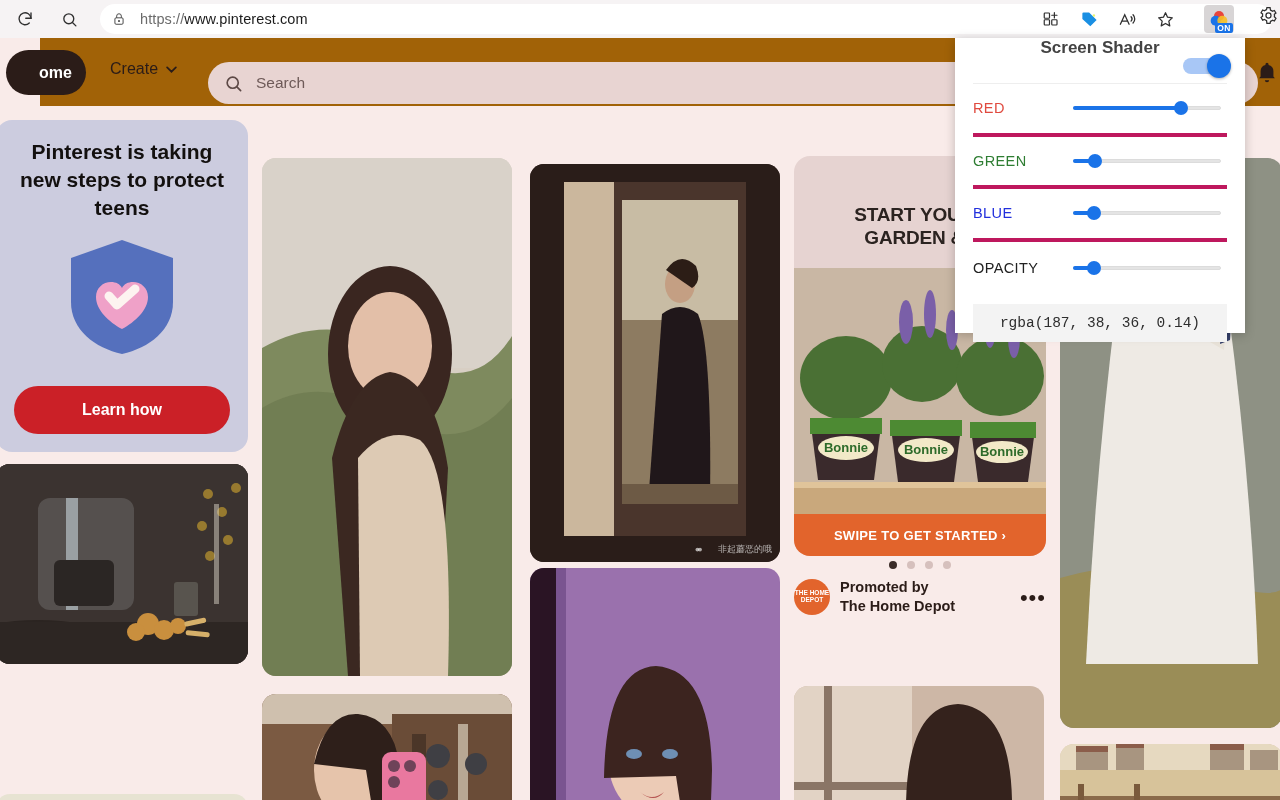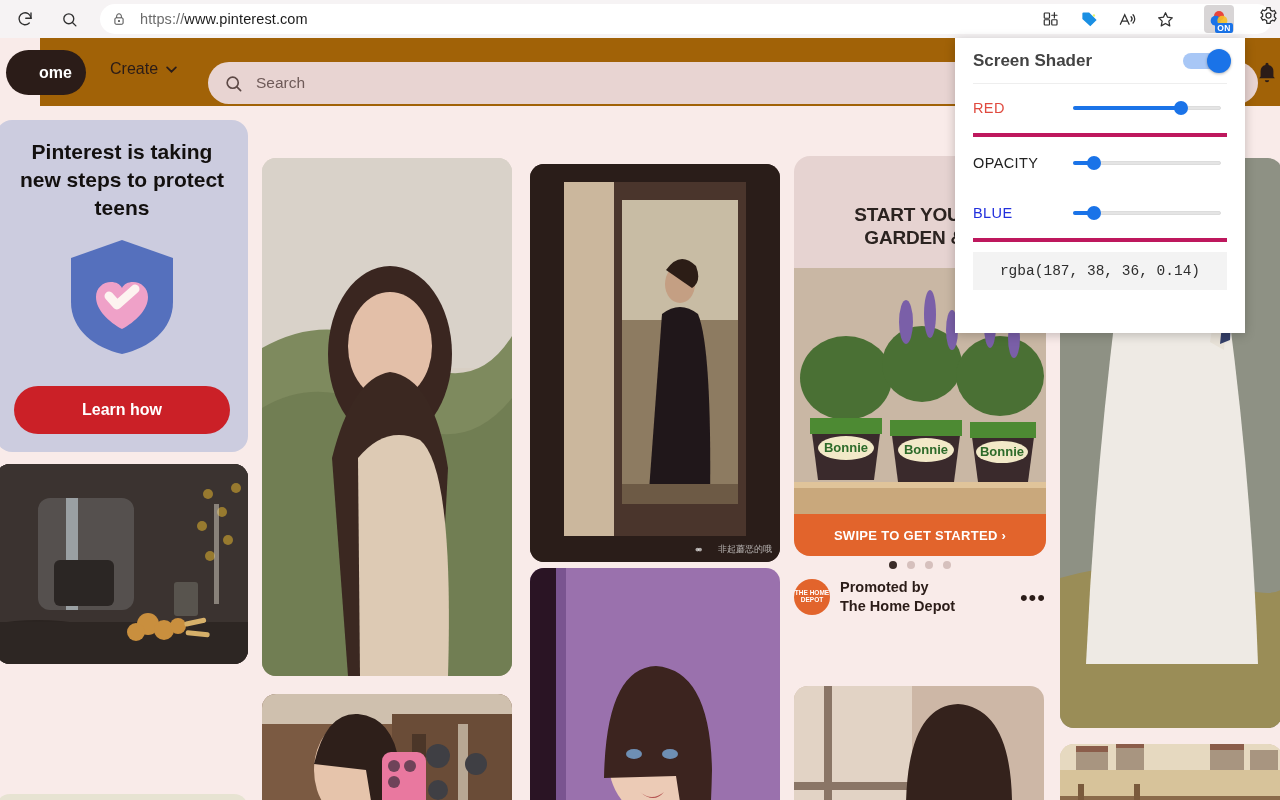--- a/index.html
+++ b/index.html
@@ -216,20 +216,21 @@
     position: absolute; left: 955px; top: 38px;
     width: 290px; height: 295px;
     background: #fff;
     box-shadow: 0 2px 10px rgba(0,0,0,.22);
     z-index: 80;
     padding: 0 18px;
   }
   .shader-head {
     height: 46px; display: flex; align-items: center;
     border-bottom: 1px solid #eee;
+    flex-direction: column;
   }
   .shader-title { font-size: 17px; font-weight: bold; color: #434343; }
   .toggle {
     margin-left: auto; width: 44px; height: 16px;
     background: #a8c7f6; border-radius: 9px; position: relative;
   }
   .toggle .knob {
     position: absolute; right: -4px; top: -4px;
     width: 24px; height: 24px; border-radius: 50%;
     background: #1a73e8;
@@ -618,33 +619,41 @@
 
   <div class="srow">
     <span class="slabel" style="color:#e04a3f">RED</span>
     <div class="slider">
       <div class="strack"></div>
       <div class="sfill" style="width:73%"></div>
       <div class="sthumb" style="left:73%"></div>
     </div>
   </div>
 
+  <div class="srow">
+    <span class="slabel" style="color:#2e7d32">GREEN</span>
+    <div class="slider">
+      <div class="strack"></div>
+      <div class="sfill" style="width:15%"></div>
+      <div class="sthumb" style="left:15%"></div>
+    </div>
+  </div>
+
+  <div class="srow">
+    <span class="slabel" style="color:#2230dd">BLUE</span>
+    <div class="slider">
+      <div class="strack"></div>
+      <div class="sfill" style="width:14%"></div>
+      <div class="sthumb" style="left:14%"></div>
+    </div>
+  </div>
 
   <div class="srow" style="border-bottom:none">
     <span class="slabel" style="color:#222">OPACITY</span>
     <div class="slider">
       <div class="strack"></div>
       <div class="sfill" style="width:14%"></div>
       <div class="sthumb" style="left:14%"></div>
     </div>
   </div>
 
-  <div class="srow">
-    <span class="slabel" style="color:#2230dd">BLUE</span>
-    <div class="slider">
-      <div class="strack"></div>
-      <div class="sfill" style="width:14%"></div>
-      <div class="sthumb" style="left:14%"></div>
-    </div>
-  </div>
-
   <div class="rgba-box">rgba(187, 38, 36, 0.14)</div>
 </div>
 
 </body></html>

